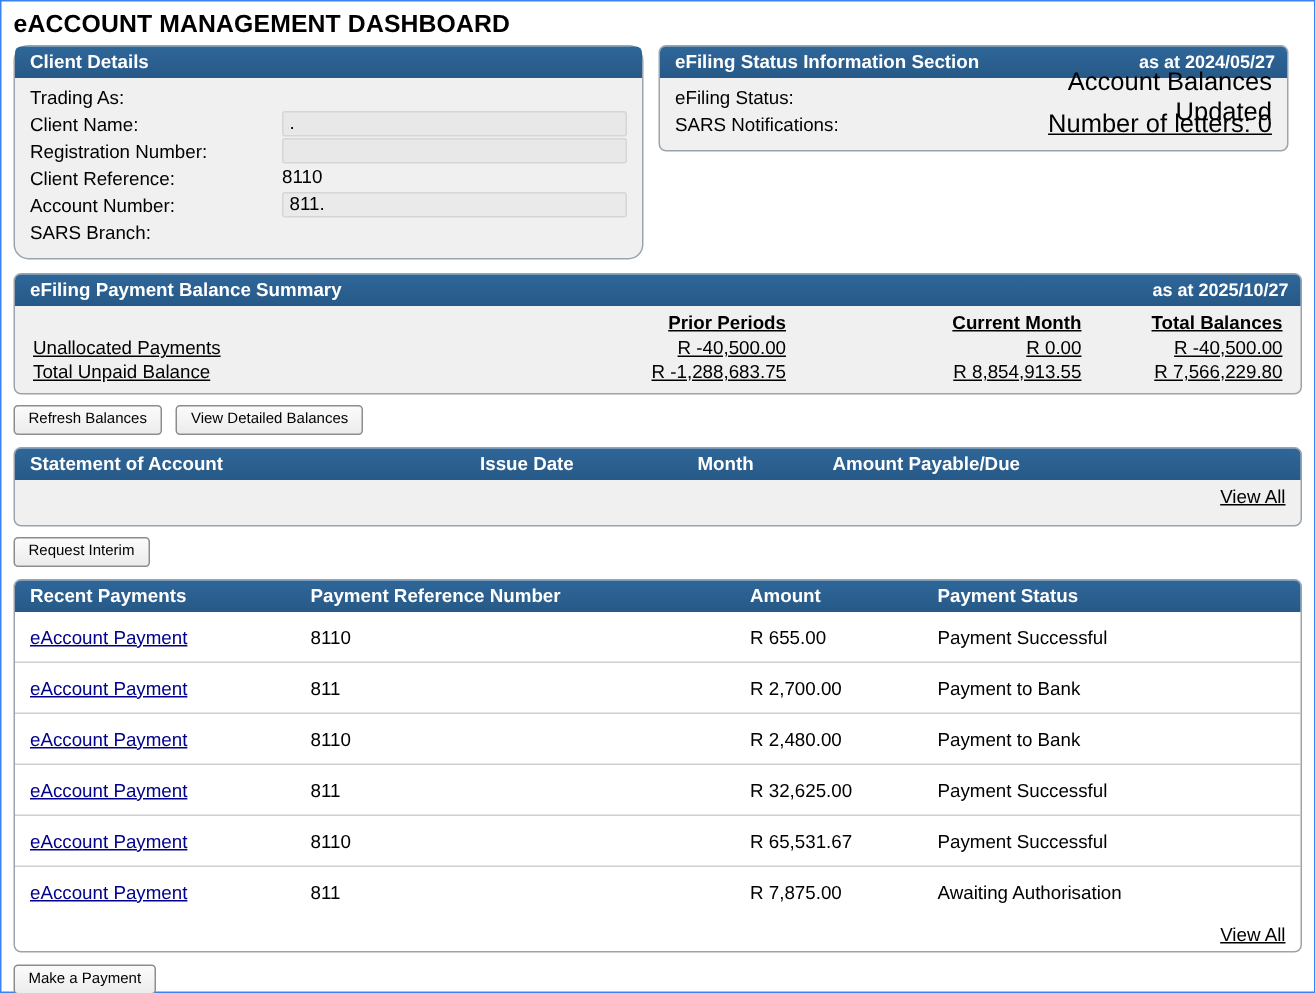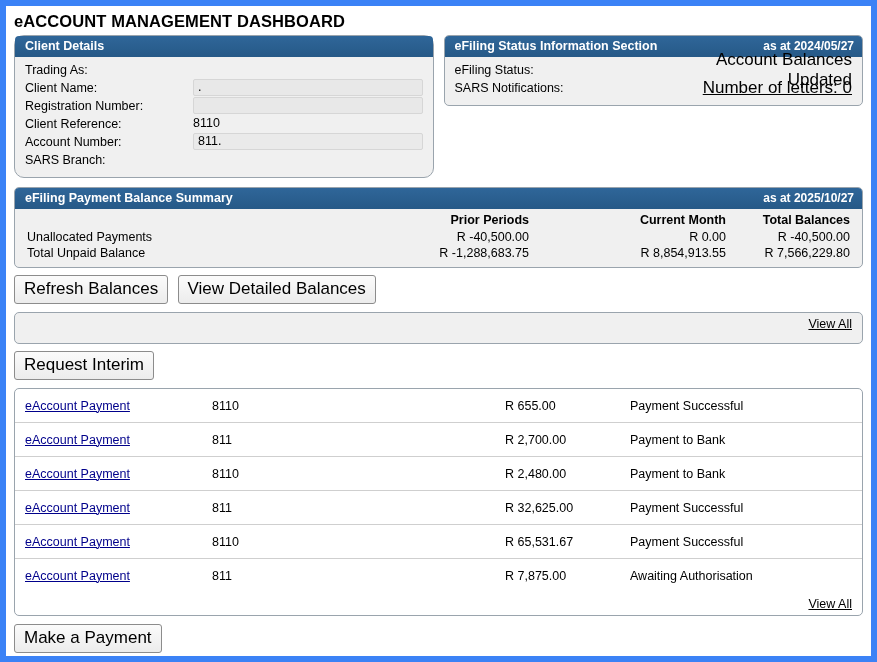--- a/index.html
+++ b/index.html
@@ -13,21 +13,21 @@
     font-family: "Liberation Sans", sans-serif;
     font-size: 12px;
     color: #000000;
     overflow: hidden;
   }
   .page {
     position: relative;
     width: 877px;
     height: 662px;
     box-sizing: border-box;
-    border: 6px solid #3b82f6;
+    border: 1px solid #3b82f6;
     background: #ffffff;
   }
   .page-title {
     font-size: 16.5px;
     font-weight: bold;
     color: #000000;
     padding: 6px 0 4px 8px;
     letter-spacing: 0.1px;
   }
   .panel {
@@ -116,20 +116,21 @@
     cursor: pointer;
   }
   
   .wide-panel {
     margin: 9px 8px 0 8px;
   }
   .bal-table {
     width: 100%;
     border-collapse: collapse;
     font-size: 12.5px;
+    text-decoration: underline;
   }
   .bal-table th {
     text-align: right;
     font-weight: bold;
     padding: 2px 6px 2px 6px;
     font-size: 12.5px;
   }
   .bal-table th.first {
     text-align: left;
   }
@@ -138,21 +139,21 @@
     padding: 1px 6px 1px 6px;
   }
   .bal-table td.first {
     text-align: left;
   }
   .btn {
     display: inline-block;
     border: 1px solid #8c8c8c;
     background: linear-gradient(to bottom, #fbfbfb 0%, #ececec 100%);
     border-radius: 3px;
-    font-size: 17px;
+    font-size: 10px;
     font-family: "Liberation Sans", sans-serif;
     padding: 3px 9px 4px 9px;
     color: #000;
     cursor: pointer;
   }
   .btn-row {
     padding: 7px 8px 0 8px;
   }
   .btn-row .btn + .btn {
     margin-left: 6px;
@@ -322,30 +323,42 @@
       </table>
     </div>
   </div>
 
   <div class="btn-row">
     <span class="btn">Refresh Balances</span>
     <span class="btn">View Detailed Balances</span>
   </div>
 
   <div class="panel wide-panel" style="margin-top:8px;">
+    <div class="soa-header">
+      <span class="c1">Statement of Account</span>
+      <span class="c2">Issue Date</span>
+      <span class="c3">Month</span>
+      <span class="c4">Amount Payable/Due</span>
+    </div>
     <div class="soa-body">
       <span class="viewall">View All</span>
     </div>
   </div>
 
   <div class="btn-row">
     <span class="btn">Request Interim</span>
   </div>
 
   <div class="panel wide-panel" style="margin-top:8px; background:#ffffff;">
+    <div class="rp-header">
+      <span class="c1">Recent Payments</span>
+      <span class="c2">Payment Reference Number</span>
+      <span class="c3">Amount</span>
+      <span class="c4">Payment Status</span>
+    </div>
 
     <div class="rp-row">
       <span class="c1"><a>eAccount Payment</a></span>
       <span class="c2">8110</span>
       <span class="c3">R 655.00</span>
       <span class="c4">Payment Successful</span>
     </div>
 
     <div class="rp-row">
       <span class="c1"><a>eAccount Payment</a></span>

